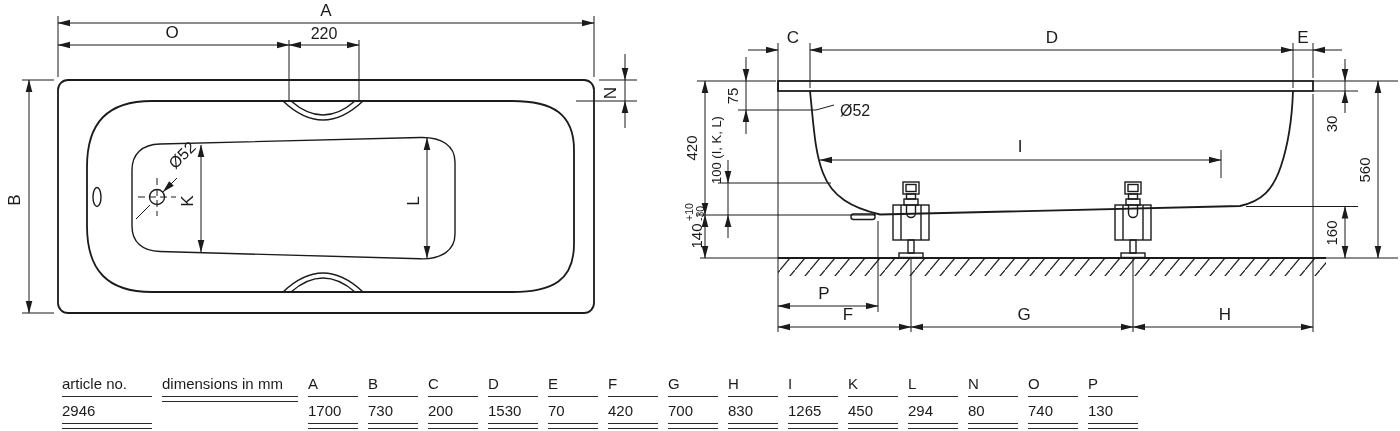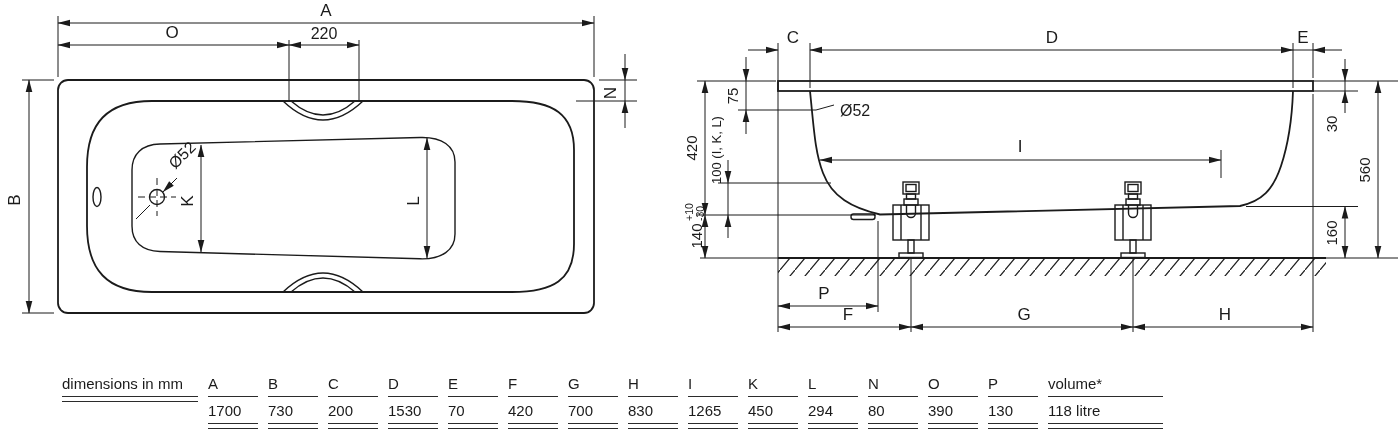--- a/index.html
+++ b/index.html
@@ -205,20 +205,25 @@
     <text class="f15 mid" x="1337" y="233" transform="rotate(-90 1337 233)">160</text>
     <text class="f17 mid" x="824" y="299">P</text>
     <text class="f17 mid" x="848" y="320">F</text>
     <text class="f17 mid" x="1024" y="320">G</text>
     <text class="f17 mid" x="1225" y="320">H</text>
   </g>
 </svg>
 
 
 <div class="spec-table">
+  <div class="tcol c-article">
+    <div class="th">article no.</div>
+    <div class="tv">2946</div>
+    <div class="tb"></div>
+  </div>
   <div class="tcol c-dims">
     <div class="th">dimensions in mm</div>
     <div class="tb"></div>
   </div>
   <div class="tcol c-num">
     <div class="th">A</div>
     <div class="tv">1700</div>
     <div class="tb"></div>
   </div>
   <div class="tcol c-num">
@@ -271,29 +276,24 @@
     <div class="tv">294</div>
     <div class="tb"></div>
   </div>
   <div class="tcol c-num">
     <div class="th">N</div>
     <div class="tv">80</div>
     <div class="tb"></div>
   </div>
   <div class="tcol c-num">
     <div class="th">O</div>
-    <div class="tv">390</div>
+    <div class="tv">740</div>
     <div class="tb"></div>
   </div>
   <div class="tcol c-num">
     <div class="th">P</div>
     <div class="tv">130</div>
     <div class="tb"></div>
   </div>
-  <div class="tcol c-vol">
-    <div class="th">volume*</div>
-    <div class="tv">118 litre</div>
-    <div class="tb"></div>
-  </div>
 </div>
 
 
 
 
 </body></html>

